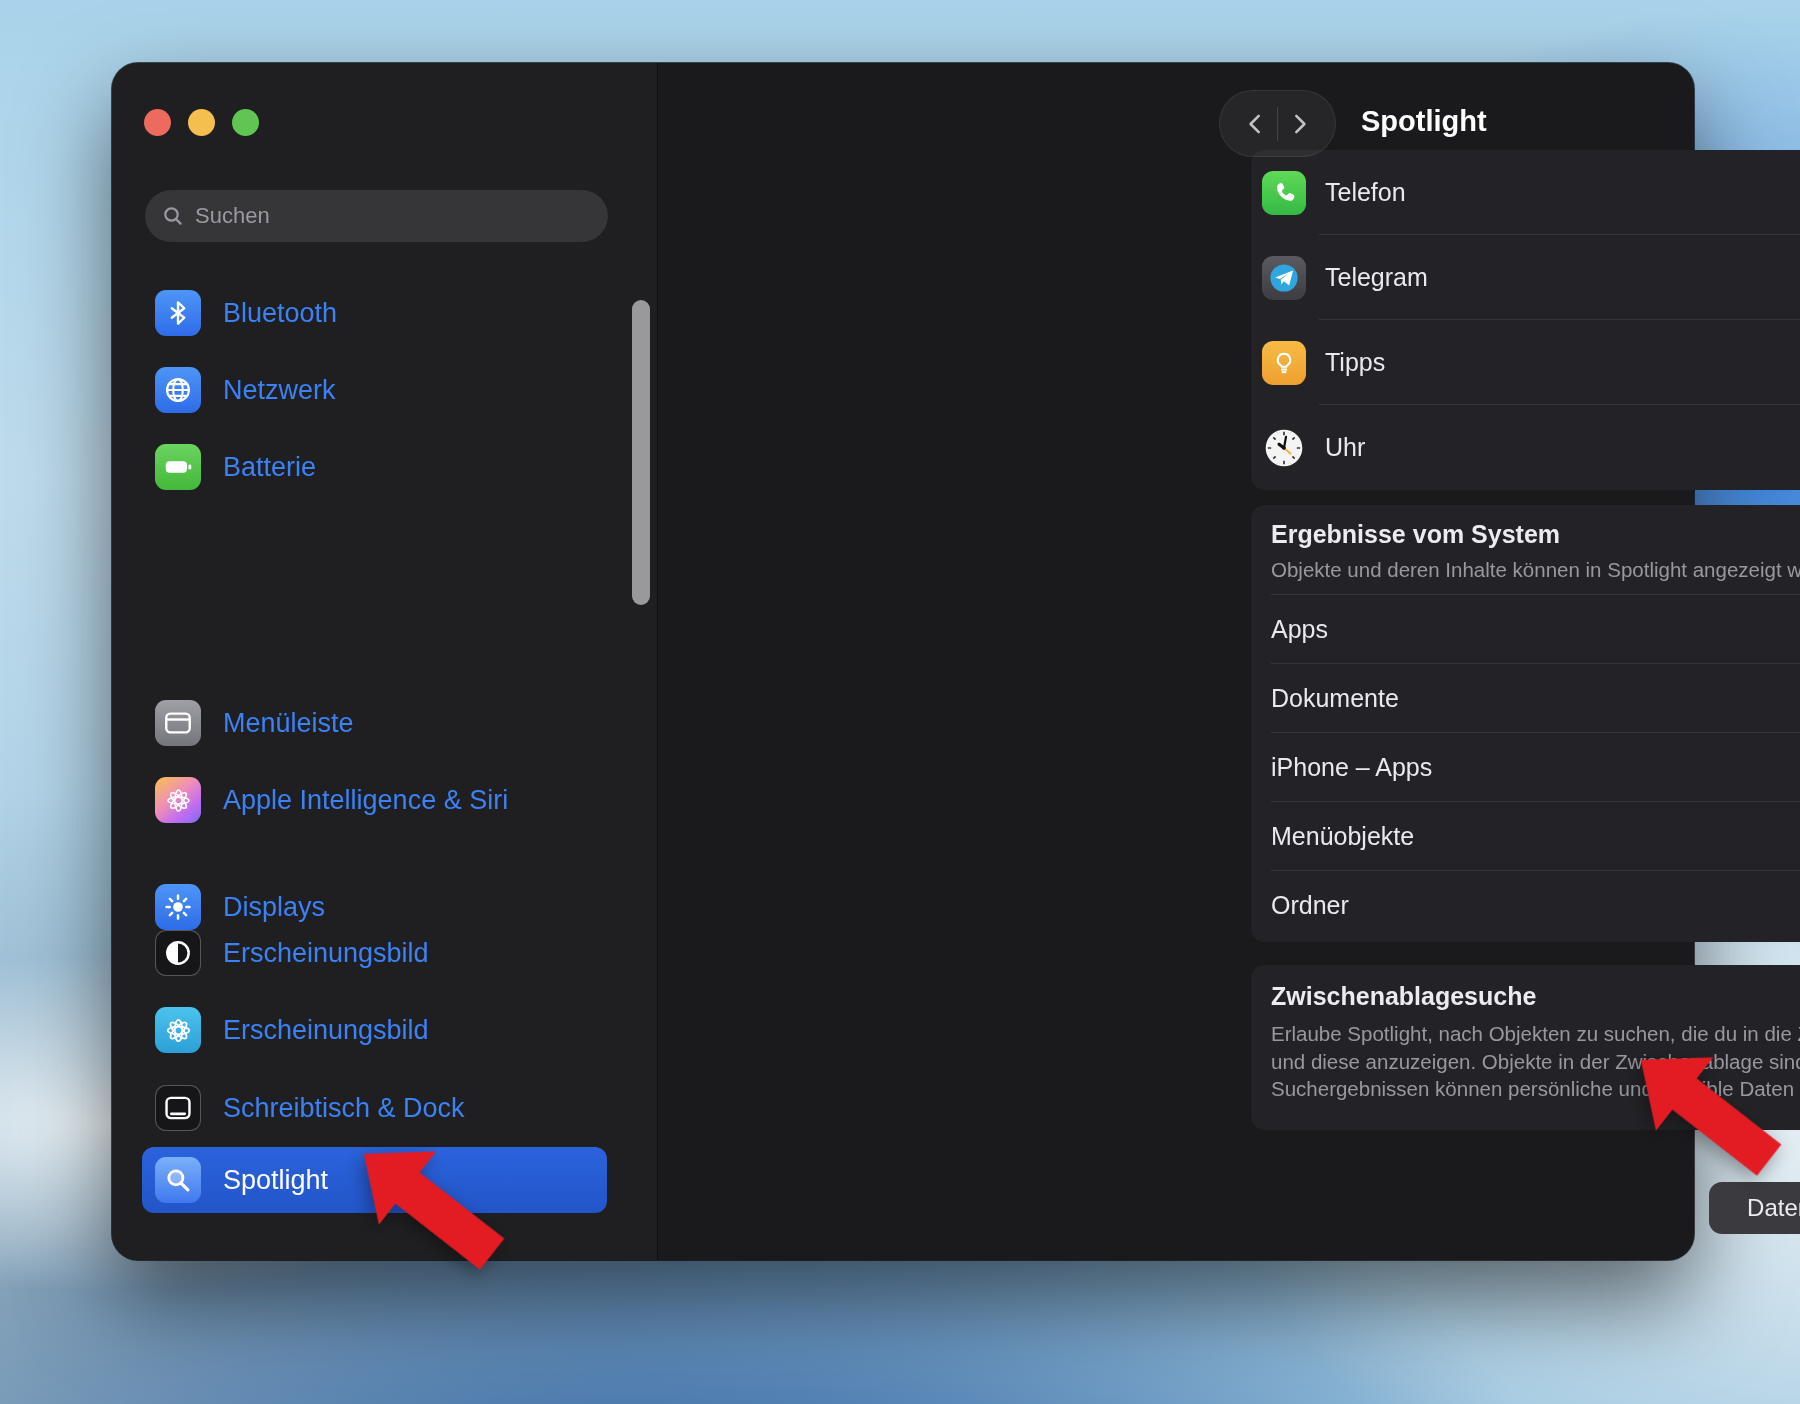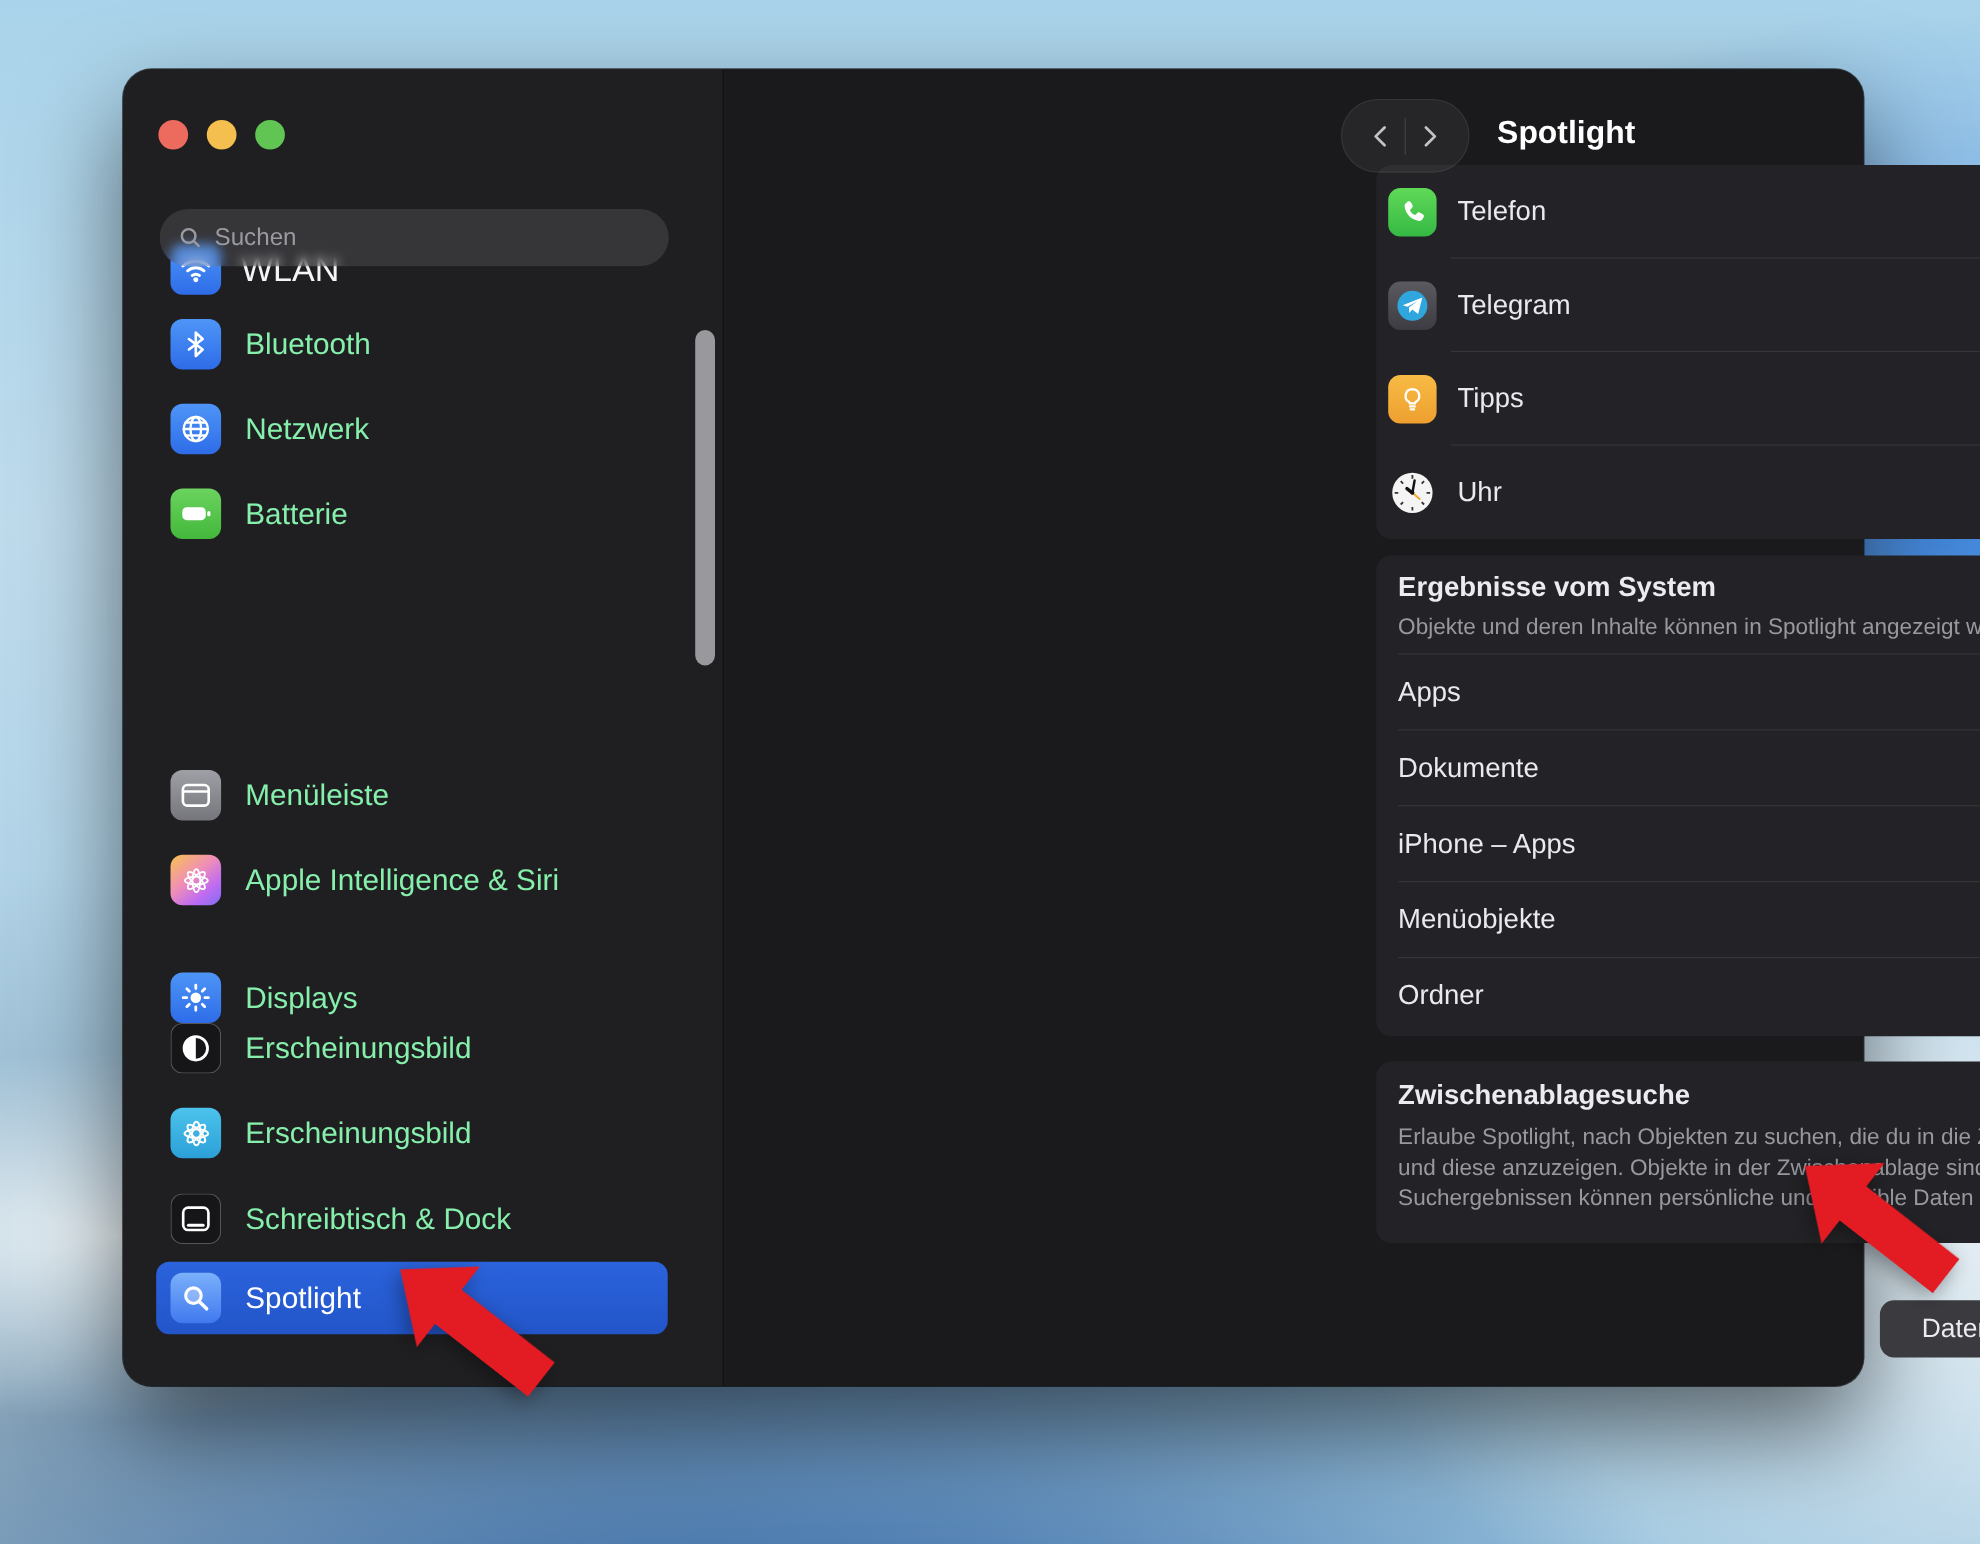--- a/index.html
+++ b/index.html
@@ -25,21 +25,21 @@
   
   .tl{position:absolute;top:46px;width:27px;height:27px;border-radius:50%;}
   .tl.red{left:32px;background:#ed6a5e;} .tl.yellow{left:76px;background:#f5bf4f;} .tl.green{left:120px;background:#61c554;}
   
   .search{position:absolute;left:33px;top:127px;width:463px;height:52px;border-radius:26px;
     background:rgba(118,118,128,.26);backdrop-filter:blur(5px);display:flex;align-items:center;gap:10px;
     padding:0 0 0 16px;box-sizing:border-box;z-index:3;}
   .search .ph{color:#9a9aa2;font-size:22px;}
   
   .srow{position:absolute;left:30px;width:465px;height:64px;border-radius:12px;
-    display:flex;align-items:center;gap:22px;padding-left:13px;box-sizing:border-box;color:#86efac;font-size:27px;}
+    display:flex;align-items:center;gap:22px;padding-left:13px;box-sizing:border-box;color:#3b82f6;font-size:27px;}
   .srow.selected{background:linear-gradient(180deg,#2b63dd,#2255c8);color:#fff;}
   .sicon{width:46px;height:46px;border-radius:11px;display:flex;align-items:center;justify-content:center;flex:none;}
   .ic-blue{background:linear-gradient(180deg,#4e95f7,#2e6ce8);}
   .ic-green{background:linear-gradient(180deg,#6bd35f,#43b83b);}
   .ic-gray{background:linear-gradient(180deg,#9fa0a6,#75757c);}
   .ic-black{background:#161618;box-shadow:inset 0 0 0 1px rgba(255,255,255,.28);}
   .ic-cyan{background:linear-gradient(180deg,#4cc3ec,#2ba0d8);}
   .ic-ai{background:linear-gradient(140deg,#f9c24f 0%,#f08fb6 42%,#c06cf0 72%,#7e6cf5 100%);}
   .ic-spot{background:linear-gradient(180deg,#7bb0fa,#4079ef);}
   .ic-amber{background:linear-gradient(180deg,#f7bb45,#ee9f2f);}
@@ -81,31 +81,20 @@
 </head>
 <body>
 
 <div class="window">
 
   <div class="sidebar">
     <div class="tl red"></div>
     <div class="tl yellow"></div>
     <div class="tl green"></div>
 
-    <div class="wlanrow">
-      <span class="sicon ic-blue">
-        <svg class="glyph" width="32" height="32" viewBox="0 0 24 24" fill="none" stroke="#fff" stroke-width="2" stroke-linecap="round">
-          <path d="M3.2 9.6a13 13 0 0 1 17.6 0"></path>
-            <path d="M6.4 12.9a8.6 8.6 0 0 1 11.2 0"></path>
-            <path d="M9.5 16.1a4.4 4.4 0 0 1 5 0"></path>
-            <circle cx="12" cy="19" r="1.7" fill="#fff" stroke="none"></circle>
-        </svg>
-      </span>
-      <span>WLAN</span>
-    </div>
 
     <div class="search">
       <svg class="glyph" width="24" height="24" viewBox="0 0 24 24" fill="none" stroke="#9a9aa2" stroke-width="2.2" stroke-linecap="round">
         <circle cx="10.5" cy="10.5" r="6.2"></circle>
           <path d="M15.2 15.2 19.6 19.6"></path>
       </svg>
       <span class="ph">Suchen</span>
     </div>
 
     <div class="srow" style="top:218px">

